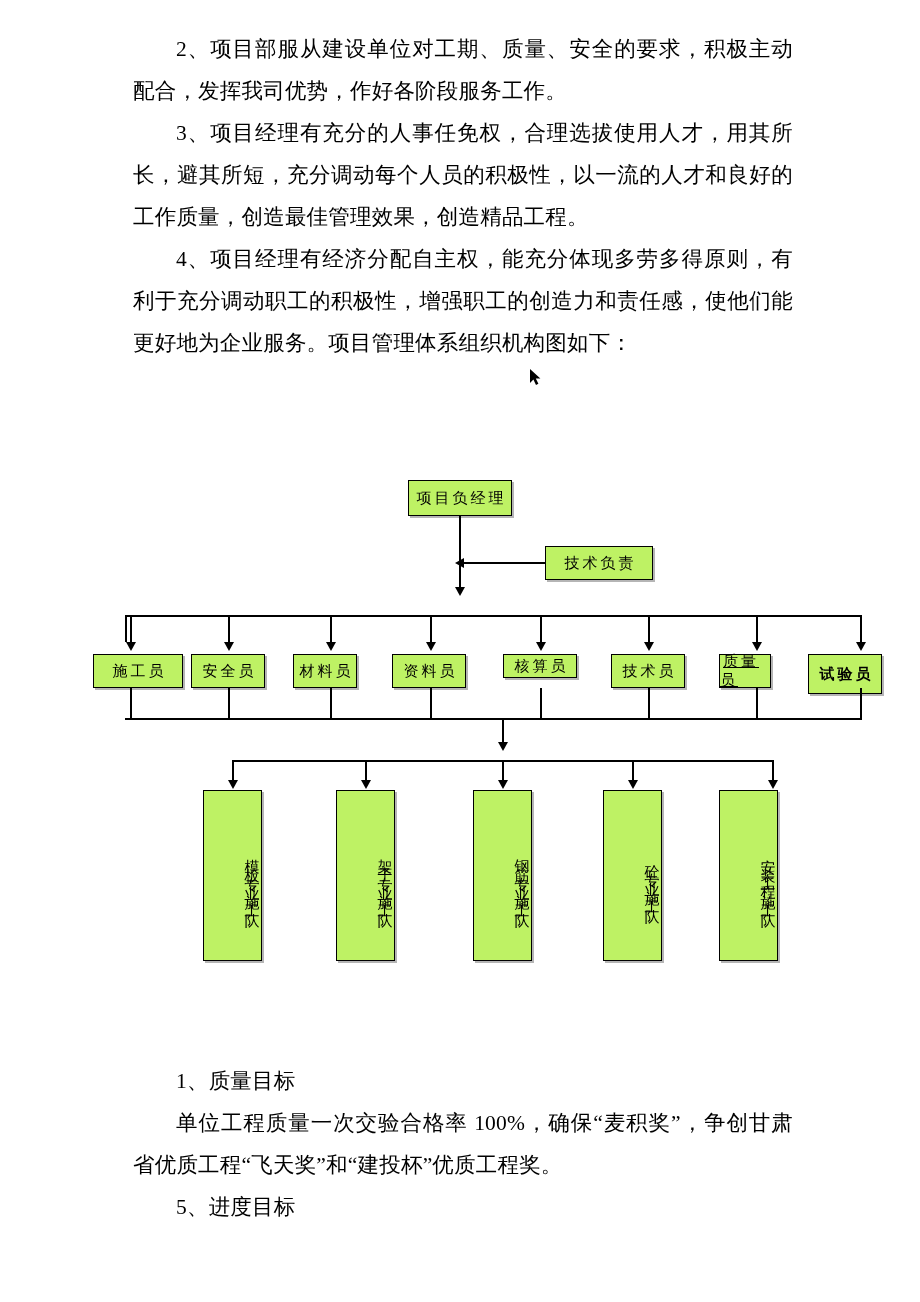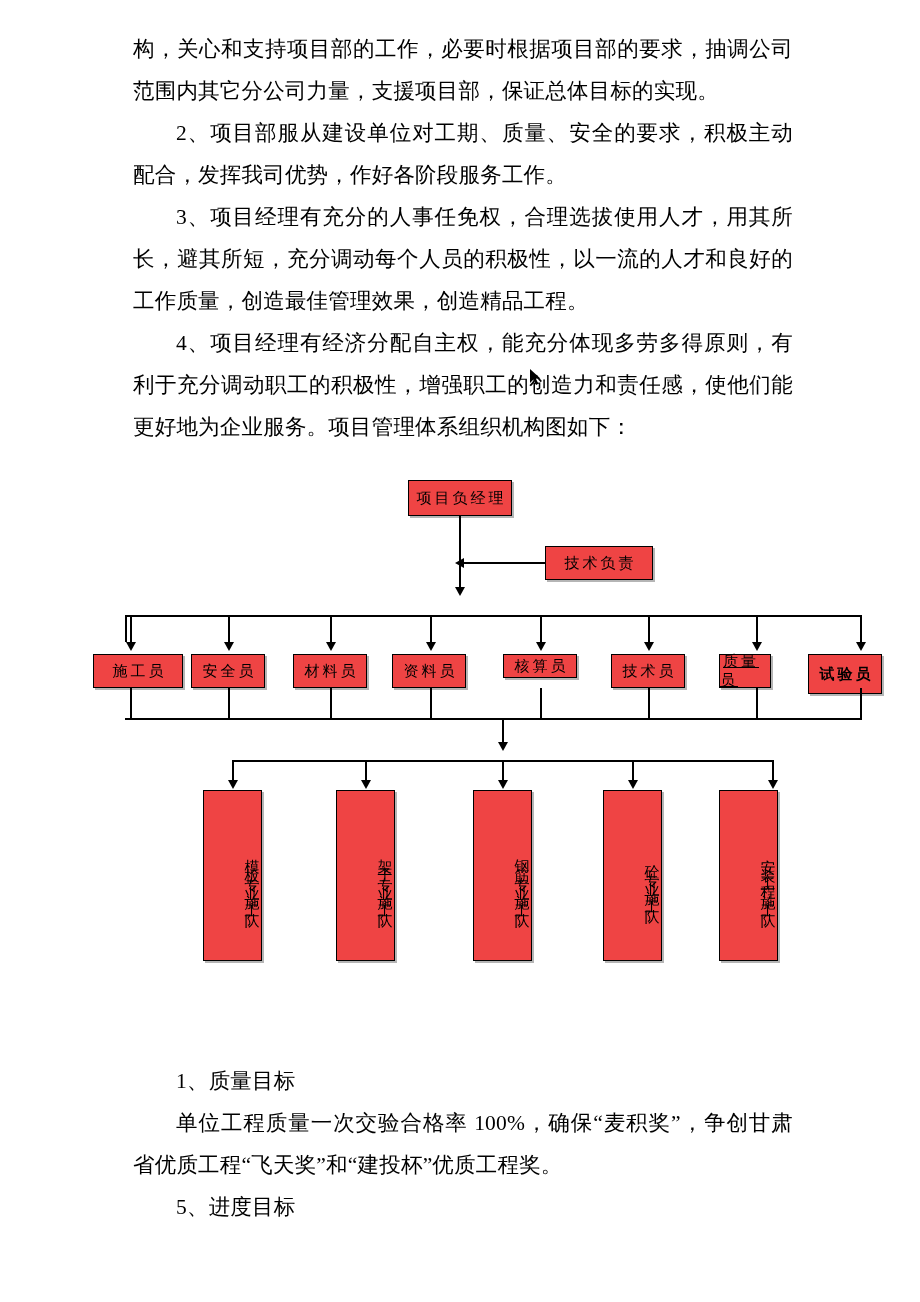--- a/index.html
+++ b/index.html
@@ -63,21 +63,21 @@
     position: absolute;
     left: 0;
     top: 470px;
     width: 920px;
     height: 510px;
   }
   .obox {
     position: absolute;
     box-sizing: border-box;
     border: 1px solid #000000;
-    background: #ef4444;
+    background: #bef264;
     font-family: "Liberation Serif", "DejaVu Serif", serif;
     font-size: 15px;
     display: flex;
     align-items: center;
     justify-content: center;
     letter-spacing: 3px;
     text-indent: 3px;
     box-shadow: 2px 2px 0 rgba(120,120,120,0.55);
   }
   .obox.vert {
@@ -120,21 +120,20 @@
     width: 12px;
     height: 16px;
   }
 </style>
 </head>
 <body>
 
 <div id="page">
 
   <div class="doc-body">
-    <p class="para">构，关心和支持项目部的工作，必要时根据项目部的要求，抽调公司范围内其它分公司力量，支援项目部，保证总体目标的实现。</p>
     <p class="para indent">2、项目部服从建设单位对工期、质量、安全的要求，积极主动配合，发挥我司优势，作好各阶段服务工作。</p>
     <p class="para indent">3、项目经理有充分的人事任免权，合理选拔使用人才，用其所长，避其所短，充分调动每个人员的积极性，以一流的人才和良好的工作质量，创造最佳管理效果，创造精品工程。</p>
     <p class="para indent">4、项目经理有经济分配自主权，能充分体现多劳多得原则，有利于充分调动职工的积极性，增强职工的创造力和责任感，使他们能更好地为企业服务。项目管理体系组织机构图如下：</p>
   </div>
 
   <svg id="mouse-cursor" viewBox="0 0 12 16">
     <polygon points="0,0 0,14 3.4,10.6 6,16 8.4,14.8 5.8,9.6 10.4,9.6" fill="#000000"></polygon>
   </svg>
 
   <div id="org-chart">
@@ -174,21 +173,21 @@
     <div class="arrow-down" style="left:643.5px; top:172px;"></div>
 
     <div class="line v" style="left:756px; top:145px; height:31px;"></div>
     <div class="arrow-down" style="left:751.5px; top:172px;"></div>
 
     <div class="line v" style="left:860px; top:145px; height:31px;"></div>
     <div class="arrow-down" style="left:855.5px; top:172px;"></div>
 
     <div class="obox" style="left:93px; top:184px; width:90px; height:34px;">施工员</div>
     <div class="obox" style="left:191px; top:184px; width:74px; height:34px;">安全员</div>
-    <div class="obox" style="left:293px; top:184px; width:74px; height:34px;">材料员</div>
+    <div class="obox" style="left:293px; top:184px; width:64px; height:34px;">材料员</div>
     <div class="obox" style="left:392px; top:184px; width:74px; height:34px;">资料员</div>
     <div class="obox" style="left:503px; top:184px; width:74px; height:24px;">核算员</div>
     <div class="obox" style="left:611px; top:184px; width:74px; height:34px;">技术员</div>
     <div class="obox" style="left:719px; top:184px; width:52px; height:34px;text-decoration:underline;">质量员</div>
     <div class="obox" style="left:808px; top:184px; width:74px; height:40px;font-weight:bold;">试验员</div>
 
     <div class="line v" style="left:130px; top:218px; height:31px;"></div>
     <div class="line v" style="left:228px; top:218px; height:31px;"></div>
     <div class="line v" style="left:330px; top:218px; height:31px;"></div>
     <div class="line v" style="left:430px; top:218px; height:31px;"></div>

